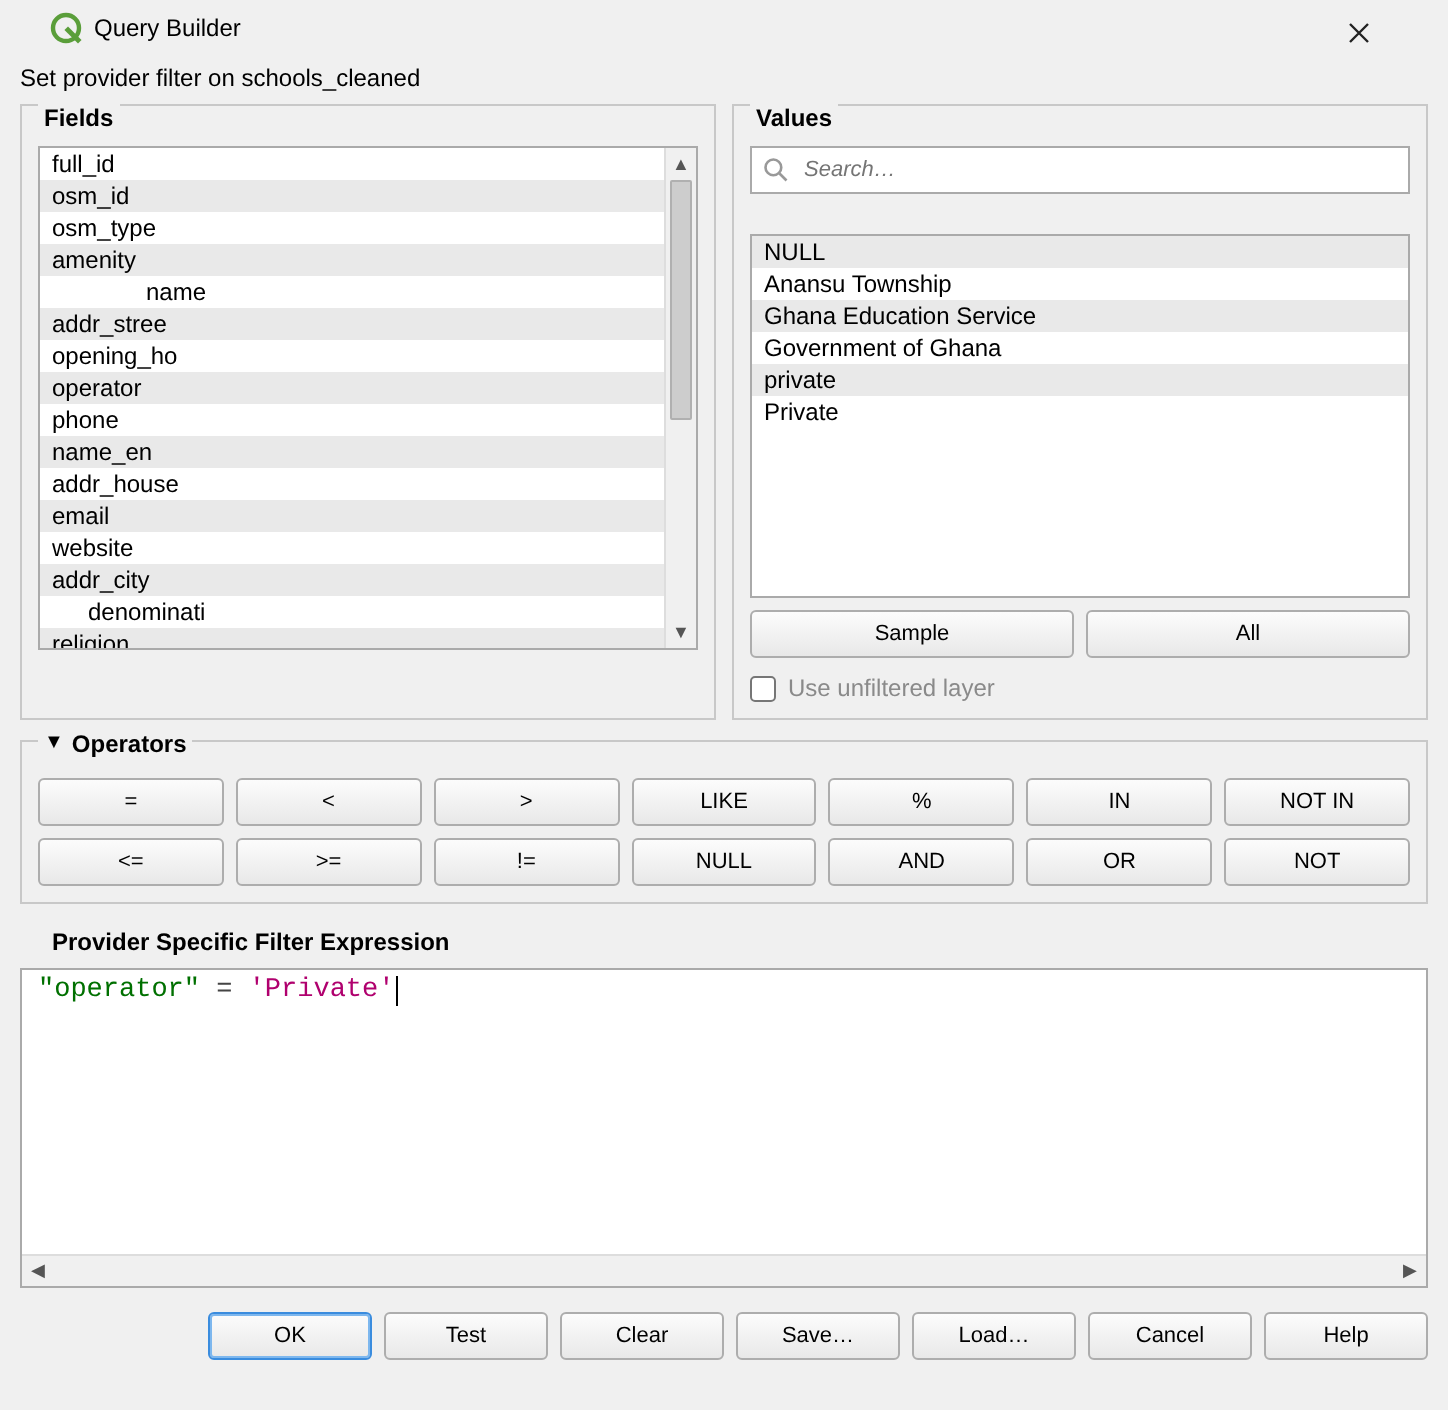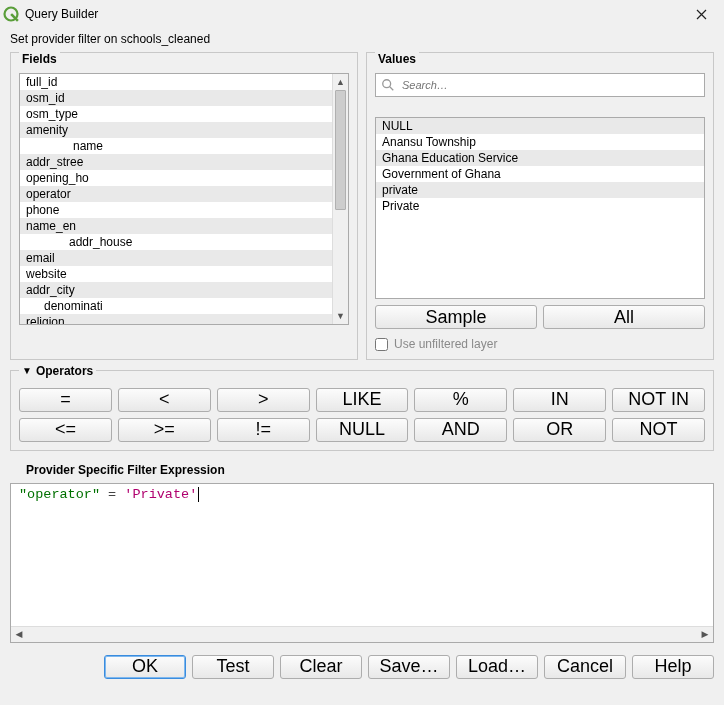--- a/index.html
+++ b/index.html
@@ -8,23 +8,22 @@
     font-family: "Segoe UI", Tahoma, sans-serif;
     font-size: 12px;
     background: #f0f0f0;
     color: #000;
     width: 724px;
     height: 705px;
     overflow: hidden;
   }
   .titlebar {
     display: flex;
-    align-items: center;
     justify-content: space-between;
-    padding: 4px 3px;
+    padding: 4px 25px;
     height: 28px;
   }
   .titlebar-left { display: flex; align-items: center; gap: 6px; }
   .app-icon { width: 16px; height: 16px; }
   .title { font-size: 12px; }
   .close-btn { width: 40px; height: 24px; display:flex; align-items:center; justify-content:center; font-size:14px; }
   .subtitle { padding: 4px 10px 6px 10px; font-size: 12px; }
   .top-row { display: flex; gap: 8px; padding: 0 10px; }
   .panel {
     border: 1px solid #c8c8c8;
@@ -65,21 +64,21 @@
   .values-buttons { display:flex; gap:6px; margin-top:6px; }
   .values-buttons .btn { flex:1; }
   .checkbox-row { display:flex; align-items:center; gap:6px; margin-top:8px; color:#8a8a8a; }
   .checkbox-row input { margin:0; }
   .operators-panel { margin: 10px 10px 0 10px; border:1px solid #c8c8c8; padding: 0 8px 8px 8px; }
   .disclosure { display:inline-flex; align-items:center; gap:4px; font-weight:bold; font-size:12px; background:#f0f0f0; position:relative; top:-8px; padding:0 3px;}
   .tri { font-size:10px; }
   .op-grid { display:grid; grid-template-columns: repeat(7, 1fr); gap:6px; margin-top:2px;}
   .btn {
     height: 24px; border:1px solid #adadad; background: linear-gradient(#fcfcfc,#e8e8e8);
-    border-radius:3px; font-size:18px; display:flex; align-items:center; justify-content:center;
+    border-radius:3px; font-size:11px; display:flex; align-items:center; justify-content:center;
     padding:0 4px; cursor:default;text-align:right;
   }
   .expr-header { font-weight:bold; padding: 12px 10px 6px 26px; }
   .expr-wrap { margin: 0 10px; border:1px solid #aaa; background:#fff; height:160px; position:relative; }
   .expr-text {
     padding: 3px 8px; font-family: Consolas, "Courier New", monospace; font-size: 13.5px;
     white-space: pre; overflow:hidden; height:calc(100% - 16px);
   }
   .tok-field { color: #007000; }
   .tok-op { color: #444; }
@@ -120,21 +119,21 @@
           <div class="striped-row odd" style="width: calc(100% - 16px);">full_id</div>
           <div class="striped-row even" style="width: calc(100% - 16px);">osm_id</div>
           <div class="striped-row odd" style="width: calc(100% - 16px);">osm_type</div>
           <div class="striped-row even" style="width: calc(100% - 16px);">amenity</div>
           <div class="striped-row odd" style="width: calc(100% - 16px); margin-left: 47px;">name</div>
           <div class="striped-row even" style="width: calc(100% - 16px);">addr_stree</div>
           <div class="striped-row odd" style="width: calc(100% - 16px);">opening_ho</div>
           <div class="striped-row even" style="width: calc(100% - 16px);">operator</div>
           <div class="striped-row odd" style="width: calc(100% - 16px);">phone</div>
           <div class="striped-row even" style="width: calc(100% - 16px);">name_en</div>
-          <div class="striped-row odd" style="width: calc(100% - 16px); margin-left: 43px;">addr_house</div>
+          <div class="striped-row odd" style="width: calc(100% - 16px);">addr_house</div>
           <div class="striped-row even" style="width: calc(100% - 16px);">email</div>
           <div class="striped-row odd" style="width: calc(100% - 16px);">website</div>
           <div class="striped-row even" style="width: calc(100% - 16px);">addr_city</div>
           <div class="striped-row odd" style="width: calc(100% - 16px); padding-left: 24px;">denominati</div>
           <div class="striped-row even" style="width: calc(100% - 16px);">religion</div>
         </div>
       <div class="scrollbar-v">
         <div class="arrow">▲</div>
         <div class="thumb"></div>
         <div class="arrow" style="position:absolute;bottom:0;left:0;right:0">▼</div>

